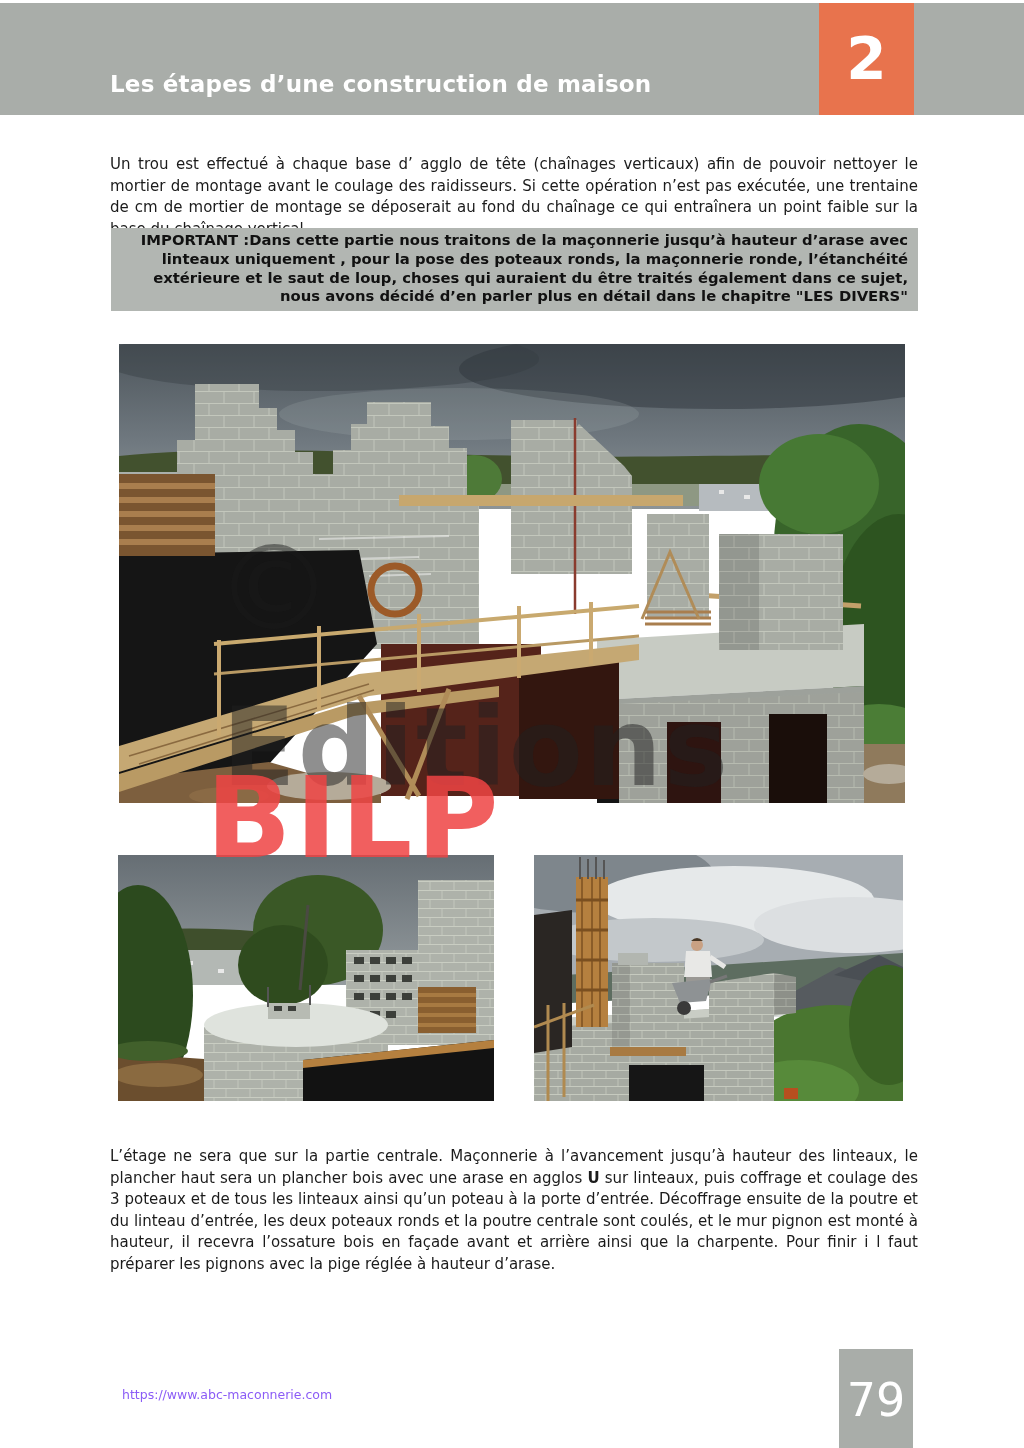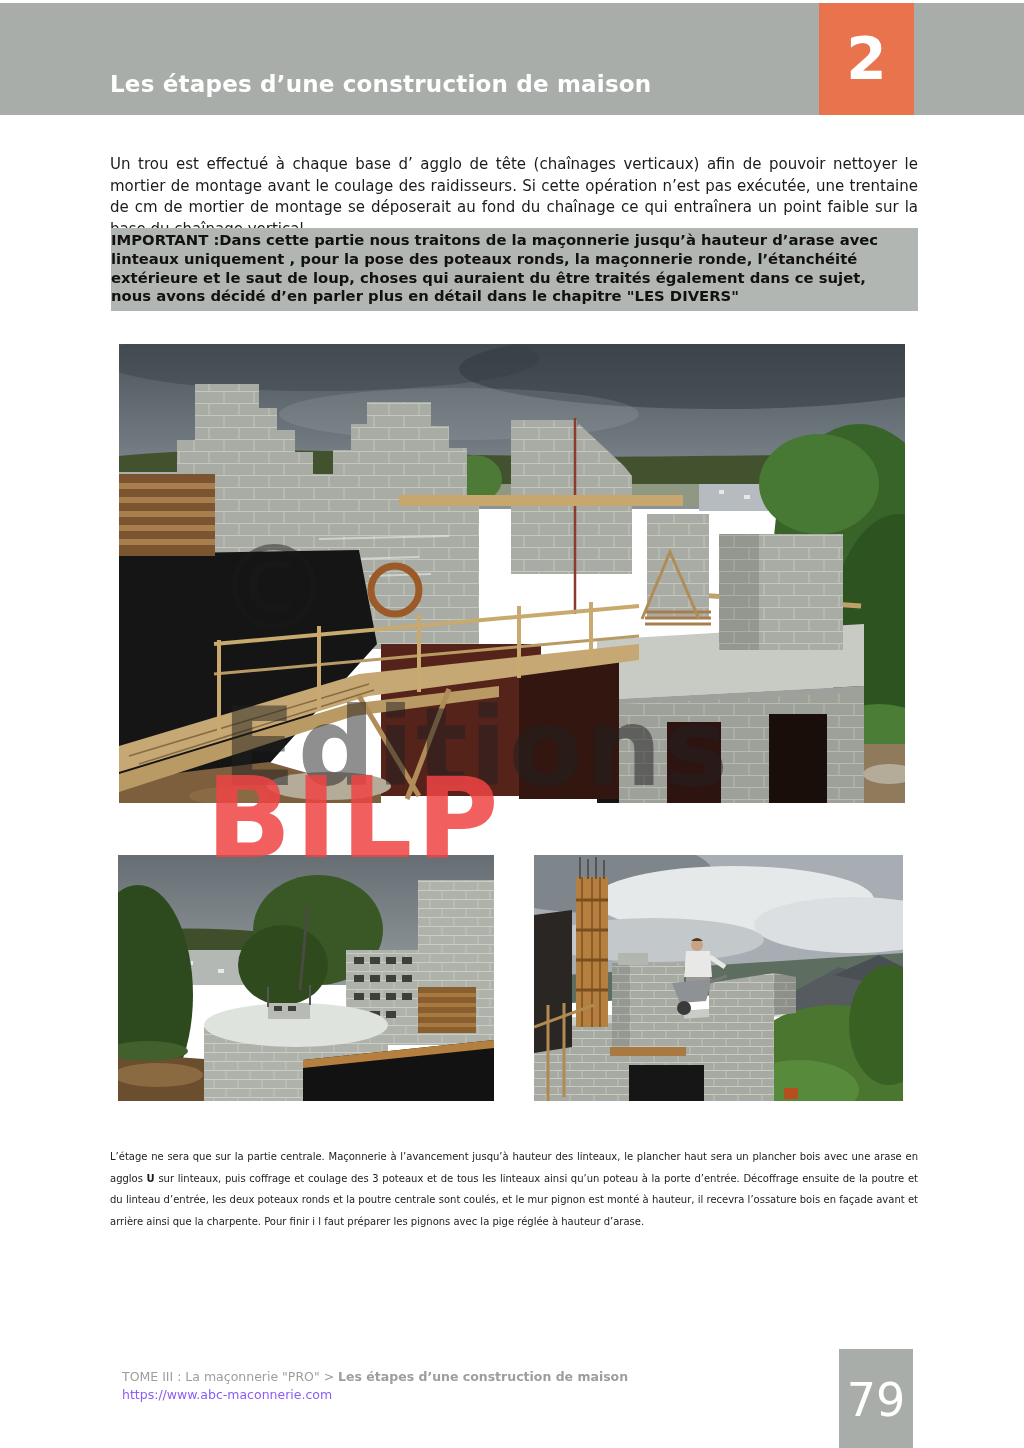--- a/index.html
+++ b/index.html
@@ -11,22 +11,22 @@
   }
   
   .header-bar { position:absolute; left:0; top:3px; width:1024px; height:112px; background:#a9ada9; }
   .header-title { position:absolute; left:110px; top:68px; font-size:23px; font-weight:bold; color:#ffffff; letter-spacing:.2px; }
   .chapter-badge { position:absolute; left:819px; top:3px; width:95px; height:112px; background:#e8734d;
     display:flex; align-items:center; justify-content:center; }
   .chapter-badge span { color:#ffffff; font-size:58px; font-weight:bold; line-height:1; }
   
   .intro-par { position:absolute; left:110px; top:154px; width:808px; font-size:15px; line-height:21.5px; text-align:justify; }
   .important-box { position:absolute; left:111px; top:228px; width:807px; background:#b2b6b2;
-    font-size:14.8px; line-height:18.8px; font-weight:bold; text-align:left; padding:3px 10px 5px 0; color:#111; }
-  .closing-par { position:absolute; left:110px; top:1146px; width:808px; font-size:10px; line-height:21.5px; text-align:justify; }
+    font-size:14.8px; line-height:18.8px; font-weight:bold; text-align:right; padding:3px 10px 5px 0; color:#111; }
+  .closing-par { position:absolute; left:110px; top:1146px; width:808px; font-size:15px; line-height:21.5px; text-align:justify; }
   .closing-par .b { font-weight:bold; }
   
   .photo { position:absolute; overflow:hidden; }
   .photo-main  { left:119px; top:344px;  width:786px; height:459px; }
   .photo-left  { left:118px; top:855px;  width:376px; height:246px; }
   .photo-right { left:534px; top:855px;  width:369px; height:246px; }
   .photo svg { display:block; width:100%; height:100%; }
   
   .wm { position:absolute; pointer-events:none; z-index:6; line-height:1; white-space:nowrap; }
   .wm-copyright { left:215px; top:529px; font-size:118px; color:rgba(28,28,28,.48); }
@@ -329,19 +329,18 @@
       </g>
     </svg>
   </div>
 
   <div class="wm wm-copyright">©</div>
   <div class="wm wm-editions">Editions</div>
   <div class="wm wm-bilp">BILP</div>
 
   <p class="closing-par"><span>L’étage ne sera que sur la partie centrale. Maçonnerie à l’avancement jusqu’à hauteur des linteaux, le plancher haut sera un plancher bois avec une arase en agglos </span><span class="b">U</span><span> sur linteaux, puis coffrage et coulage des 3 poteaux et de tous les linteaux ainsi qu’un poteau à la porte d’entrée. Décoffrage ensuite de la poutre et du linteau d’entrée, les deux poteaux ronds et la poutre centrale sont coulés, et le mur pignon est monté à hauteur, il recevra l’ossature bois en façade avant et arrière ainsi que la charpente. Pour finir i l faut préparer les pignons avec la pige réglée à hauteur d’arase.</span></p>
 
-  <div class="footer-breadcrumb"><span>TOME III : La maçonnerie "PRO" &gt; </span><span class="b">Les étapes d’une construction de maison</span></div>
   <div class="footer-url">https://www.abc-maconnerie.com</div>
   <div class="pagenum-box">
     <span>79</span>
   </div>
 
 </div>
 
 </body></html>

